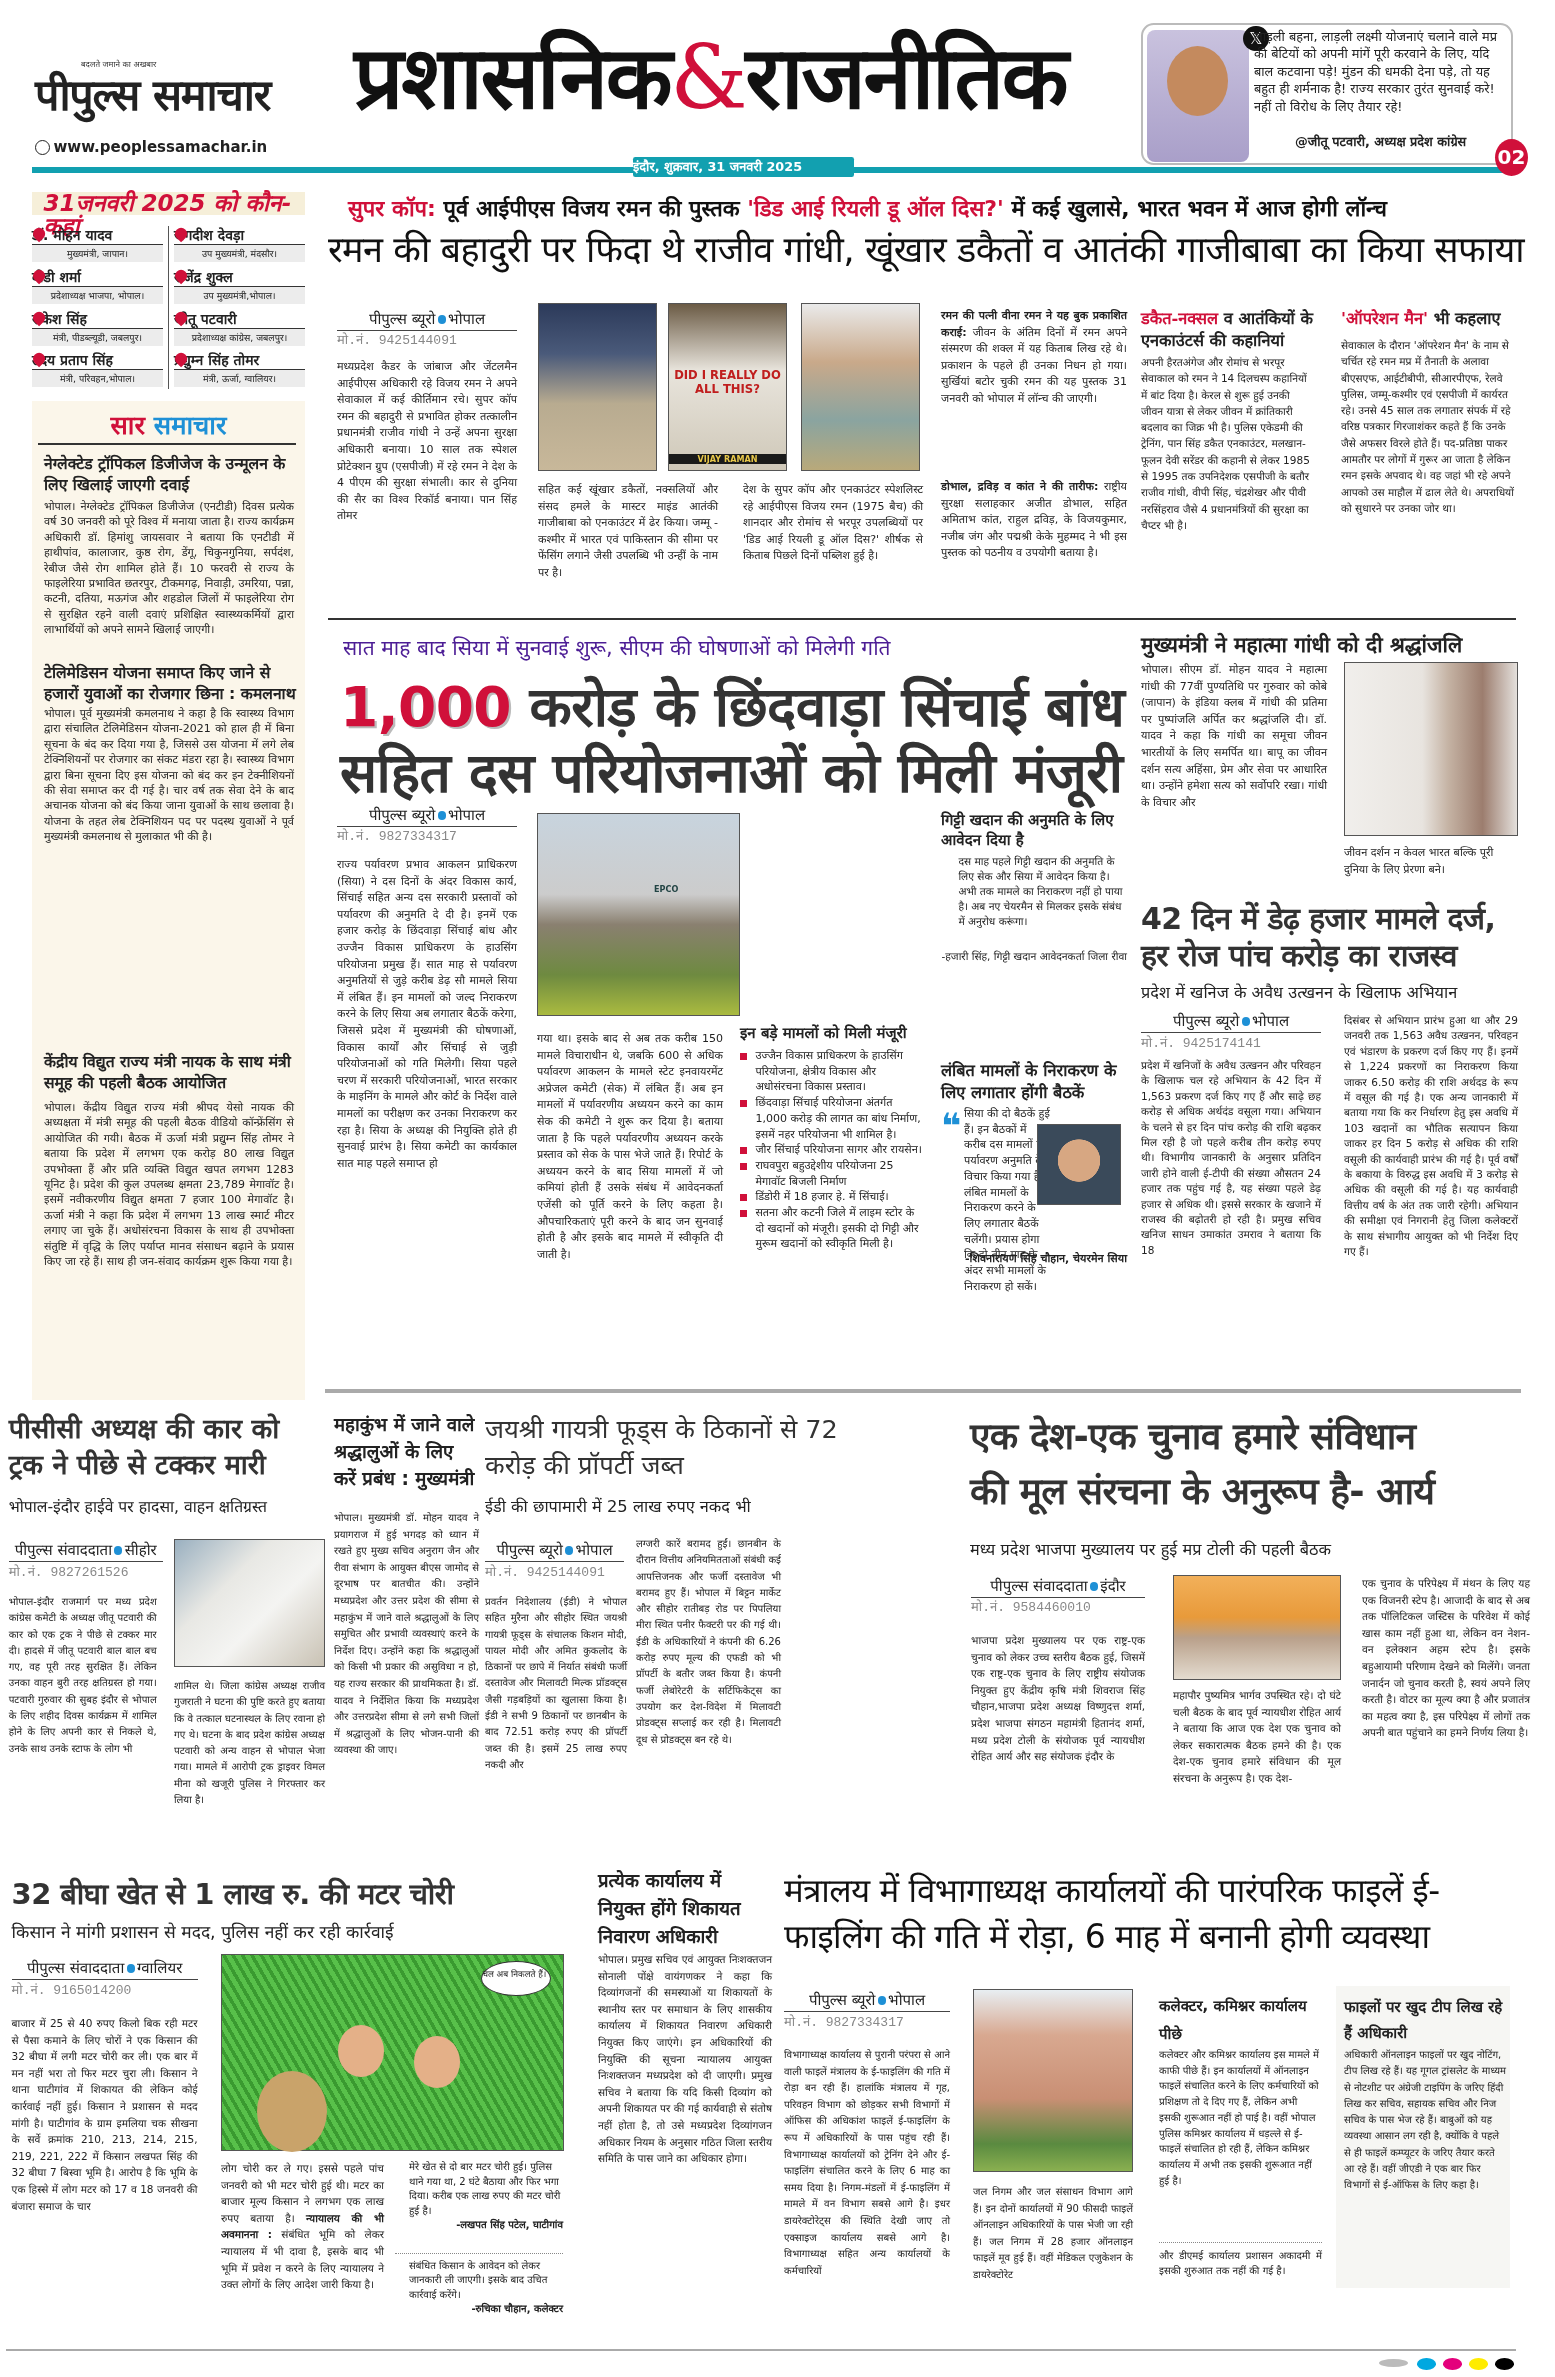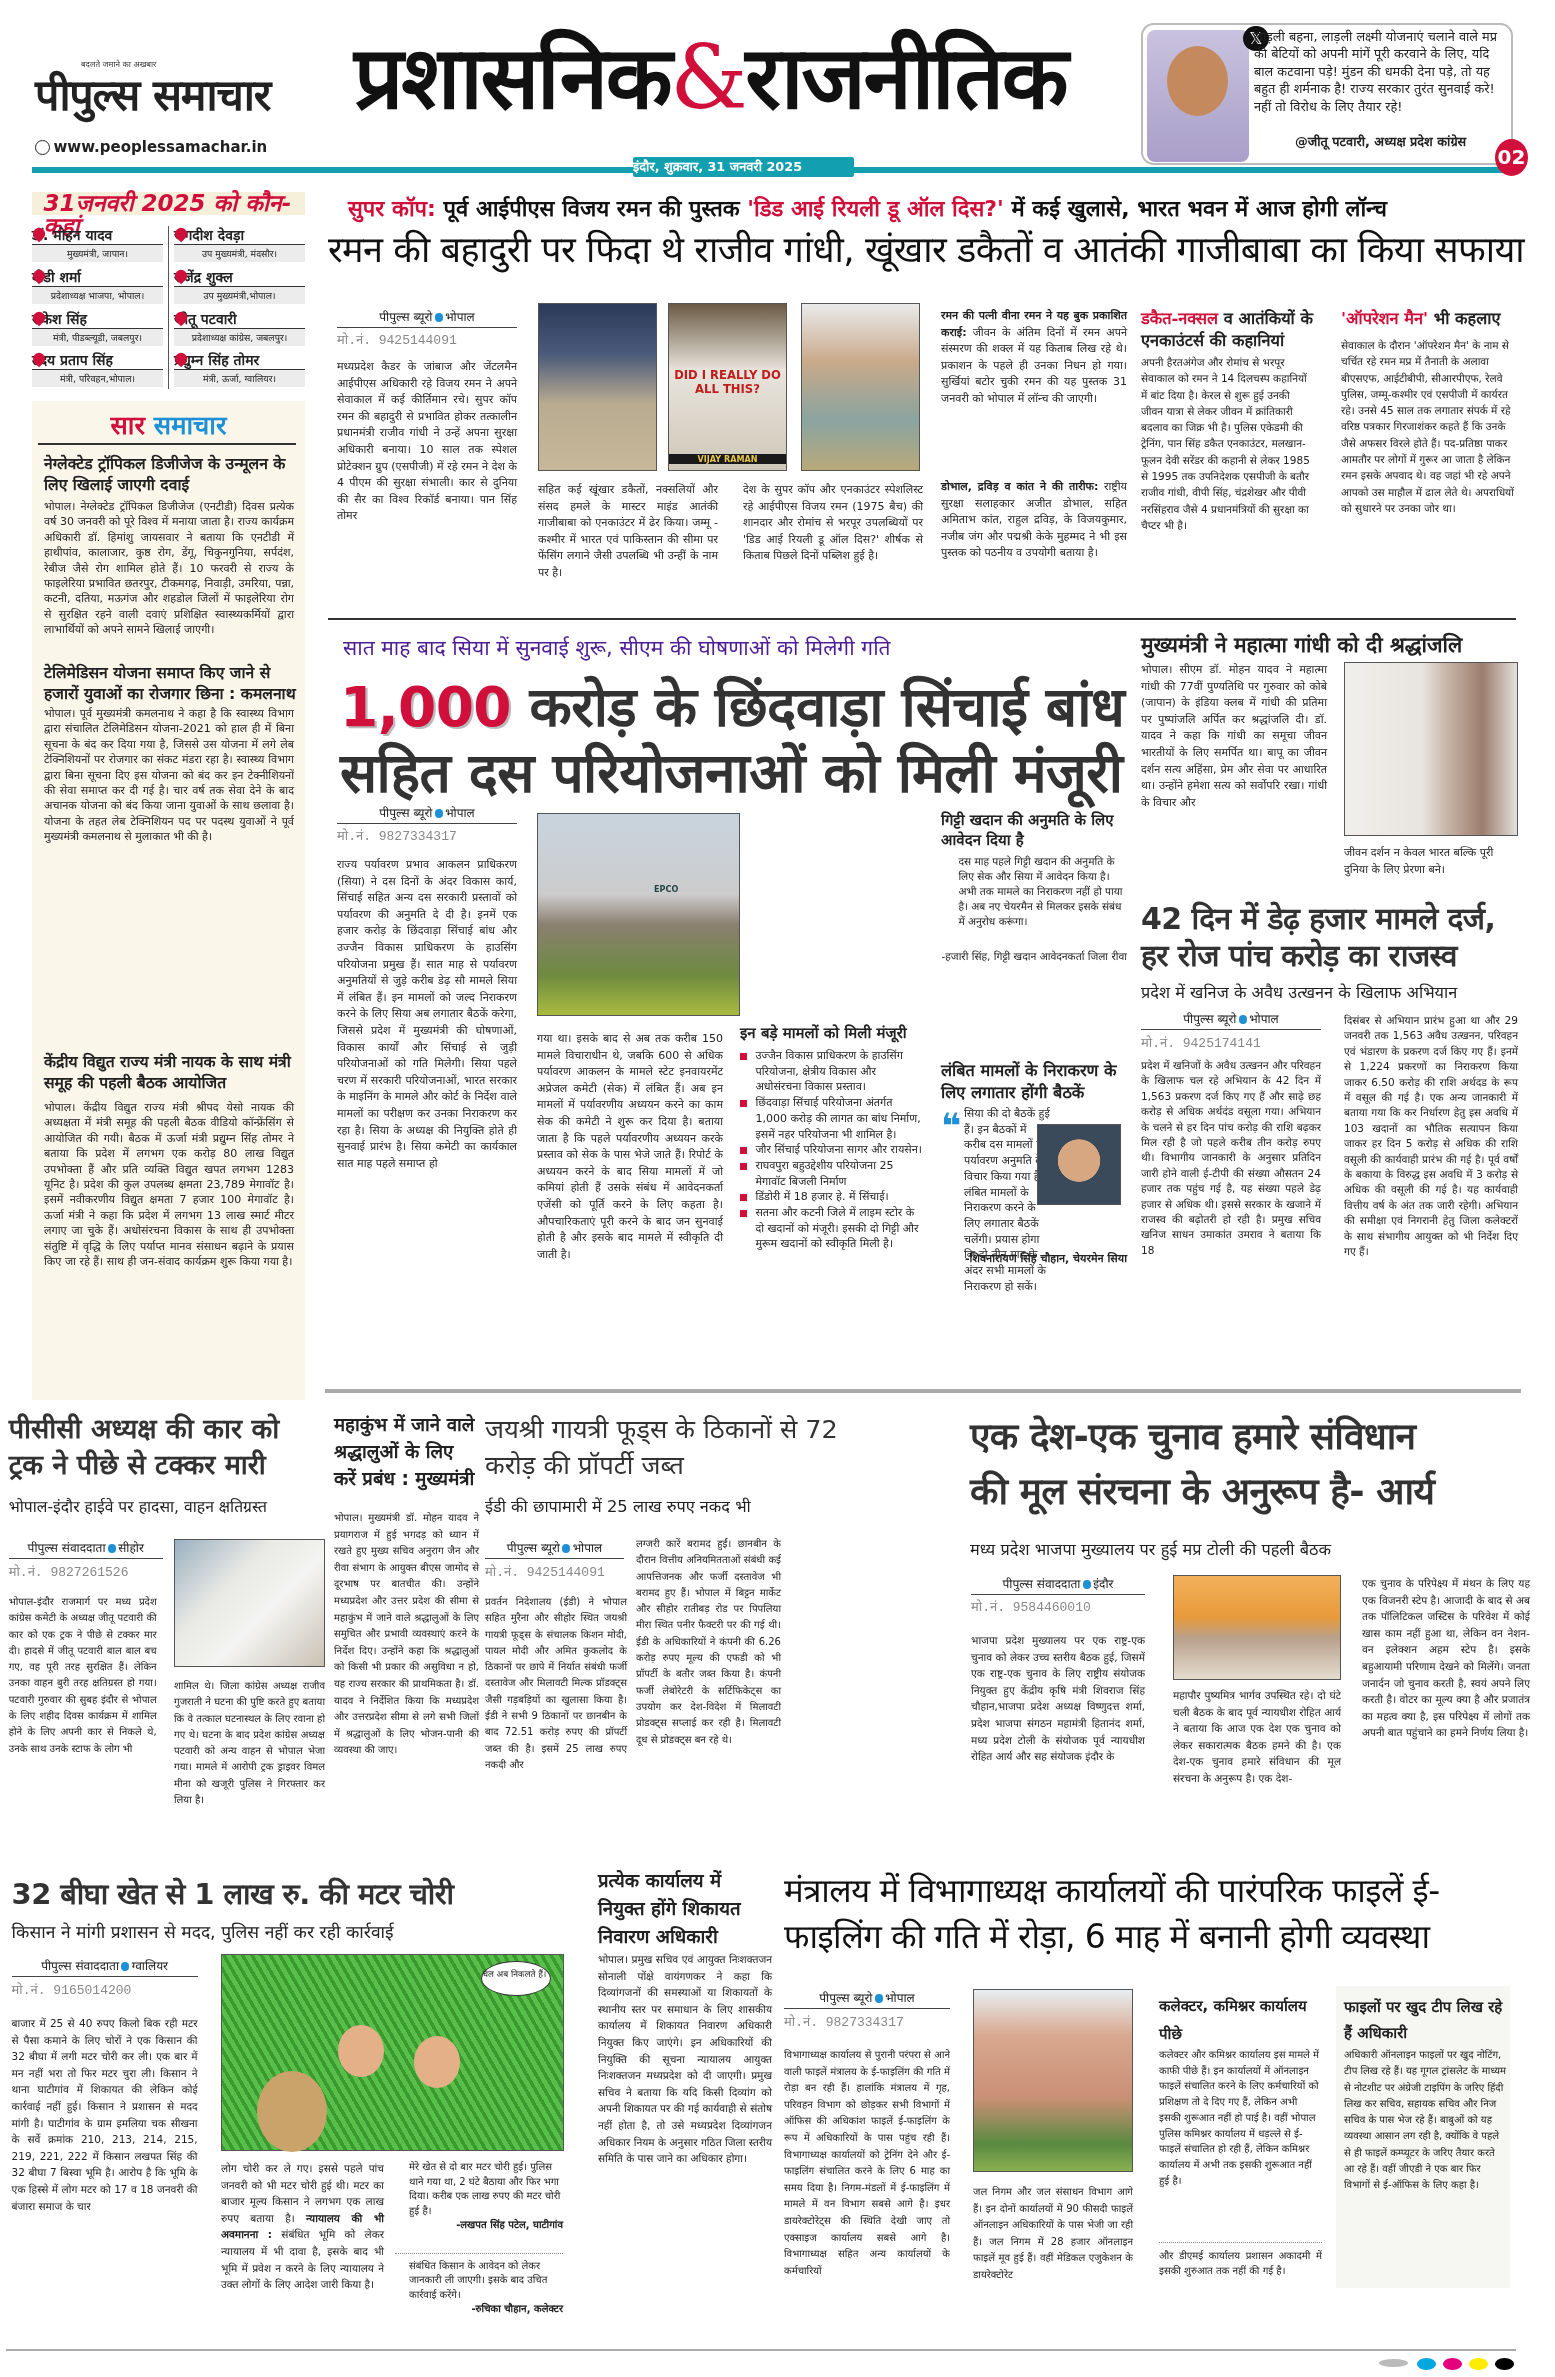--- a/index.html
+++ b/index.html
@@ -28,21 +28,21 @@
 .pin{position:absolute;left:1.2px;top:2.3px;width:11.6px;height:11.6px;border-radius:50% 50% 50% 0;transform:rotate(-45deg);background:#d0103a}
 .kon-div{left:168px;top:226px;width:1.2px;height:163px;background:#555}
 .sar-box{left:32px;top:401px;width:273px;height:999px;background:#fbf6ea}
 .sar-title{left:32px;top:407px;width:273px;text-align:center;font-size:25.6px;font-weight:bold}
 .sar-line{left:38px;top:443px;width:258px;height:1.7px;background:#333}
 .sar-h{position:absolute;left:44px;width:256px;font-size:15.7px;font-weight:bold;line-height:21px;color:#222}
 .sar-p{position:absolute;left:44px;width:250px;font-size:11px;line-height:15.4px;text-align:justify;color:#222}
 .kicker{left:348px;top:192px;font-size:22px;font-weight:bold;color:#111;white-space:nowrap}
 .kicker .red{color:#d0103a}
 .main-head{left:328px;top:224px;font-size:36px;color:#111;white-space:nowrap;letter-spacing:-0.6px}
-.byline{position:absolute;font-size:12px;text-align:center;border-bottom:1.2px solid #444;padding-bottom:2.3px}
+.byline{position:absolute;font-size:15px;text-align:center;border-bottom:1.2px solid #444;padding-bottom:2.3px}
 .byline .dot{display:inline-block;width:8.1px;height:8.1px;border-radius:50%;background:#1e90d6;vertical-align:middle;margin:0 2.3px}
 .mob{position:absolute;font-size:13px;color:#888;text-align:left;font-family:Liberation Mono, monospace}
 .col{position:absolute;font-size:11px;line-height:16.6px;text-align:justify;color:#222}
 .photo{position:absolute;border:0.6px solid #555}
 .sub-h{position:absolute;font-size:16.3px;font-weight:bold;line-height:22px}
 .sub-h .red{color:#d0103a}
 .rule{position:absolute;height:2.3px;background:#333}
 .grayrule{position:absolute;height:3.5px;background:#aaa}
 .bigh{position:absolute;font-weight:bold;color:#333;white-space:nowrap;letter-spacing:-0.6px}
 .bullets li{list-style:none;position:relative;padding-left:17.4px;font-size:11px;line-height:15.7px}

